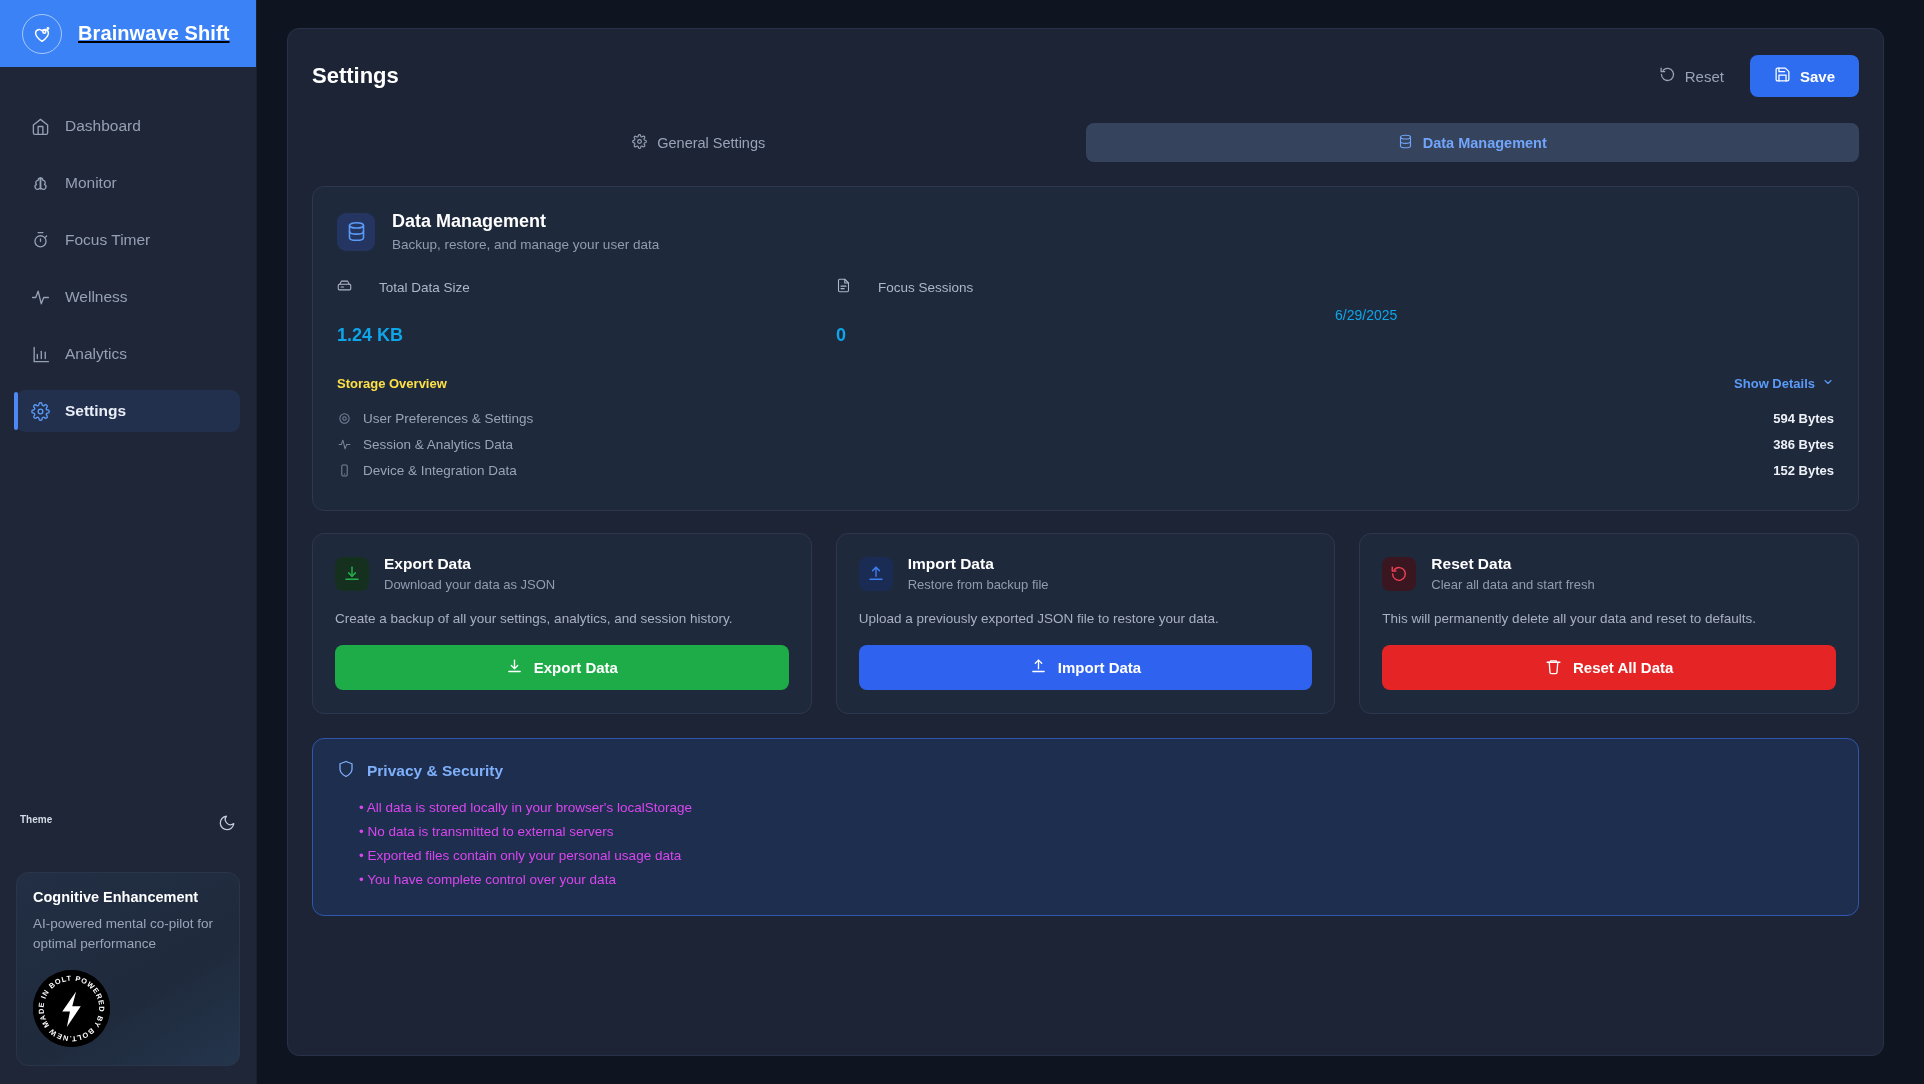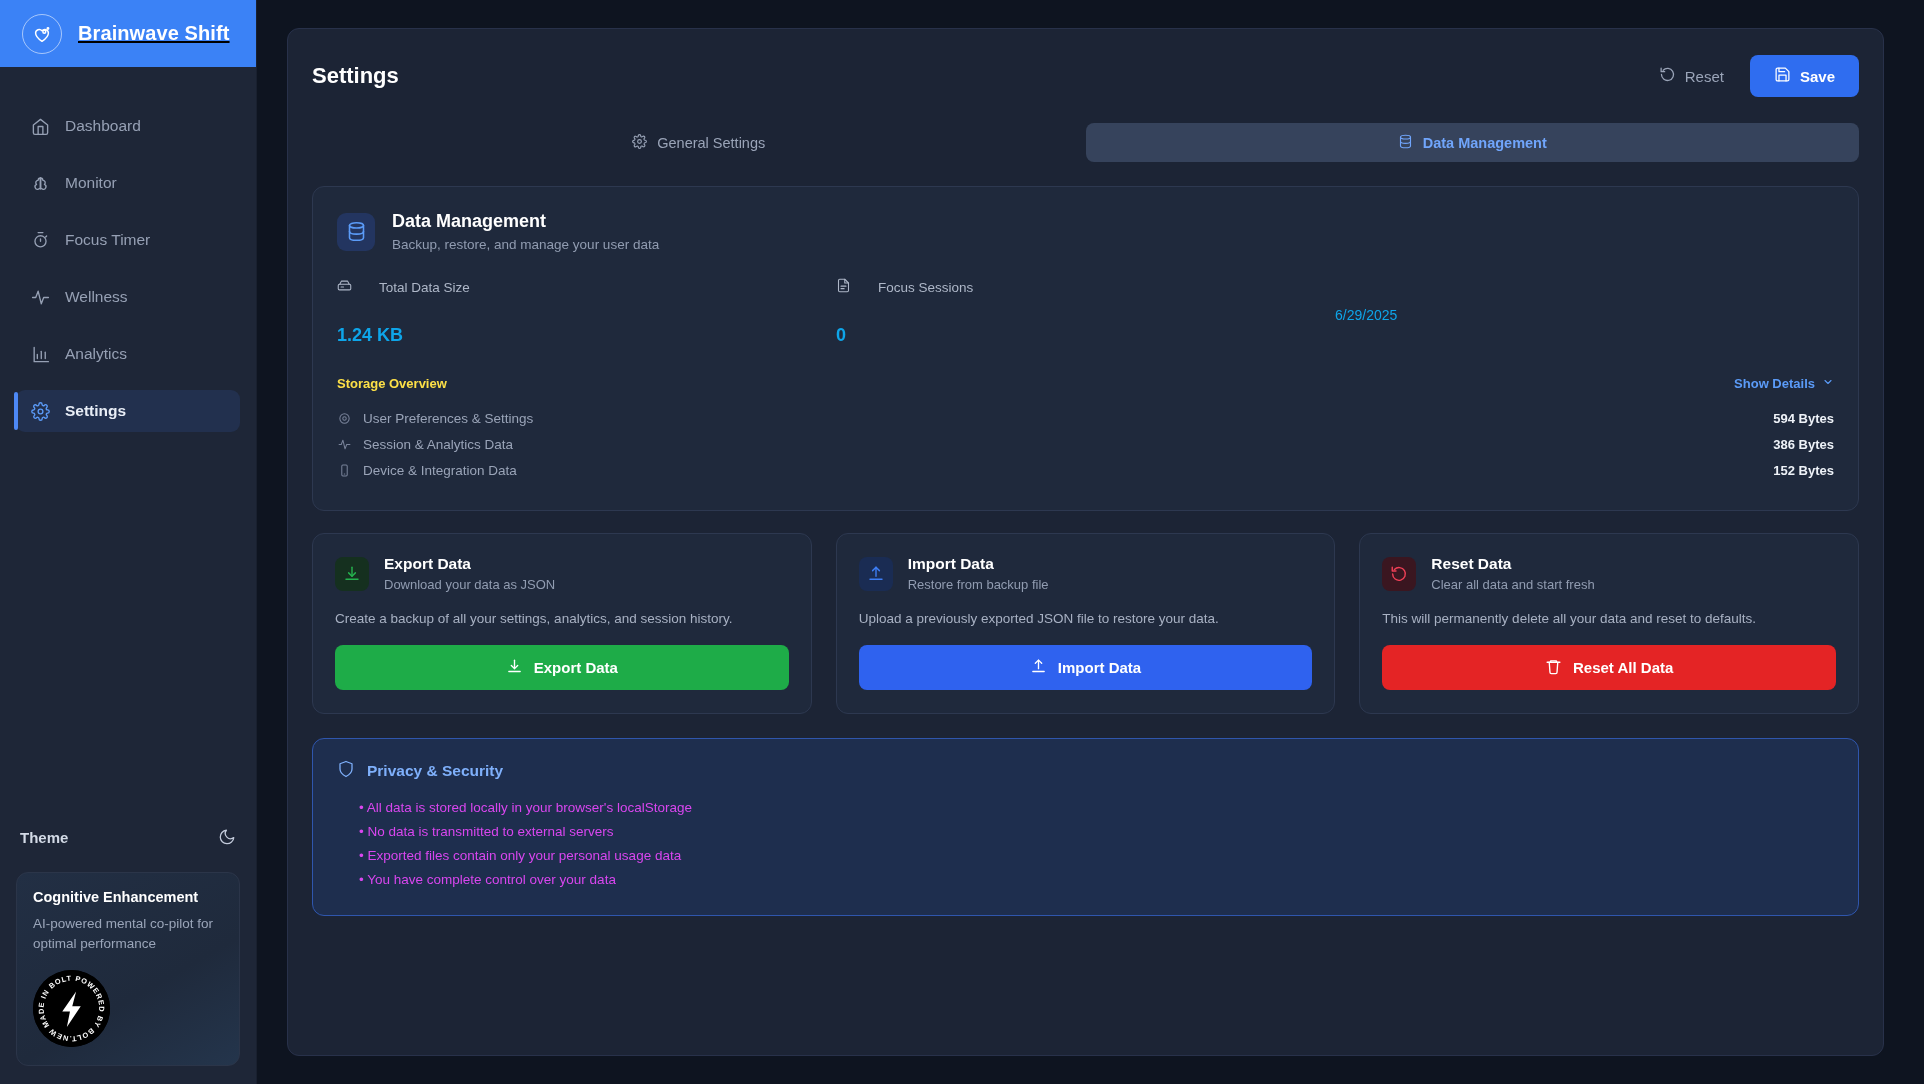--- a/index.html
+++ b/index.html
@@ -45,22 +45,22 @@
     background: #22304e; color: #e8edf6; font-weight: 600;
   }
   .nav-item.active::before {
     content: ""; position: absolute; left: -2px; top: 2px; bottom: 2px;
     width: 4px; border-radius: 3px; background: #4d88f5;
   }
   .nav-item.active .ico { color: #5b9bf8; }
 
   .sidebar-spacer { flex: 1; }
   .theme-row {
-    display: flex; align-items: center; justify-content: space-between;
-    padding: 0 20px; height: 46px; color: #d3dae6; font-size: 15px; font-weight: 600;
+    display: flex; justify-content: space-between;
+    padding: 0 20px; height: 46px; color: #d3dae6; font-size: 10px; font-weight: 600;
   }
   .theme-toggle { cursor: pointer; color: #c3cbdb; display: flex; }
   .promo {
     margin: 12px 16px 18px 16px; border: 1px solid #2b3549; border-radius: 12px;
     padding: 16px 16px 18px 16px; background: linear-gradient(150deg,#222f44 0%, #1f2a3c 60%, #24354c 100%);
   }
   .promo-title { color: #ffffff; font-size: 14.5px; font-weight: 700; margin-bottom: 9px; }
   .promo-sub { color: #9aa5b9; font-size: 13.5px; line-height: 20px; }
   .bolt-badge {
     margin-top: 16px; width: 77px; height: 77px; border-radius: 50%;

